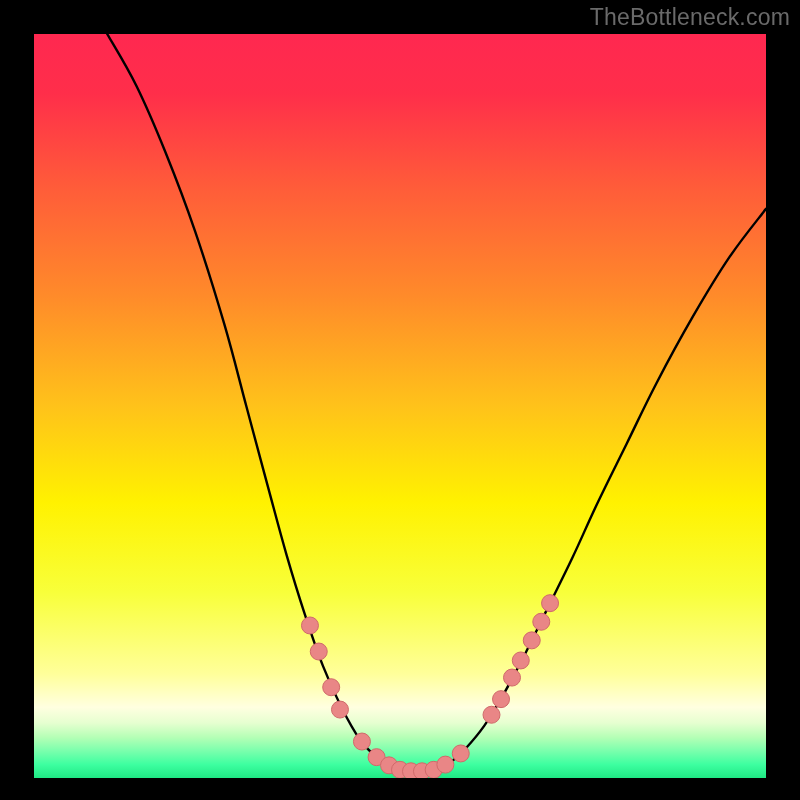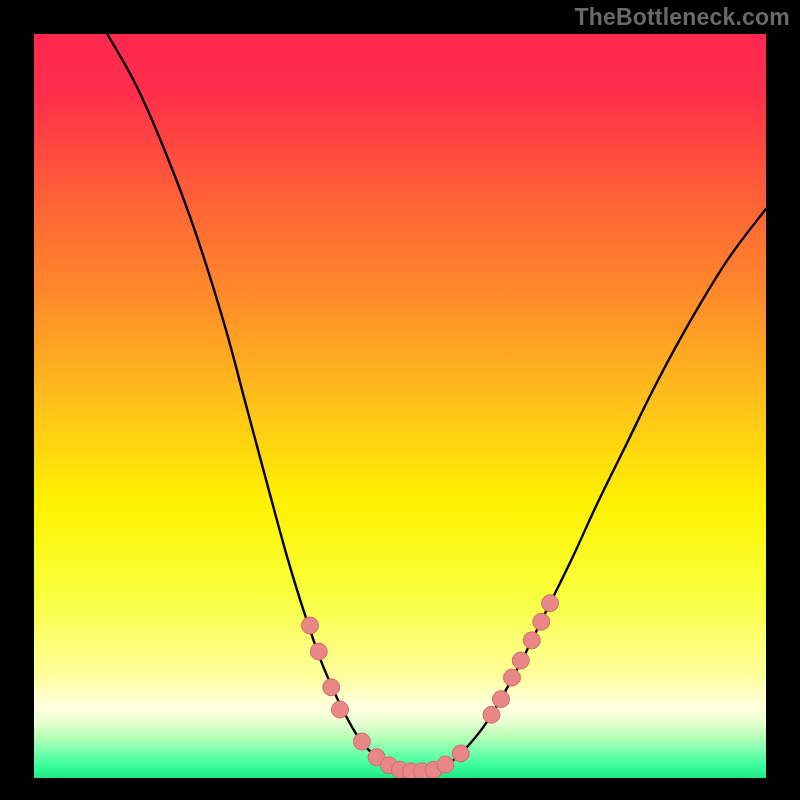--- a/index.html
+++ b/index.html
@@ -18,21 +18,21 @@
     width: 800px;
     height: 800px;
     background: #000;
   }
   .watermark {
     position: absolute;
     top: 4px;
     right: 10px;
     color: #6a6a6a;
     font-size: 23px;
-    font-weight: 700;
+    font-weight: 400;
     letter-spacing: 0.2px;
     user-select: none;
   }
   .plot-area {
     position: absolute;
     left: 34px;
     top: 34px;
     width: 732px;
     height: 744px;
   }

